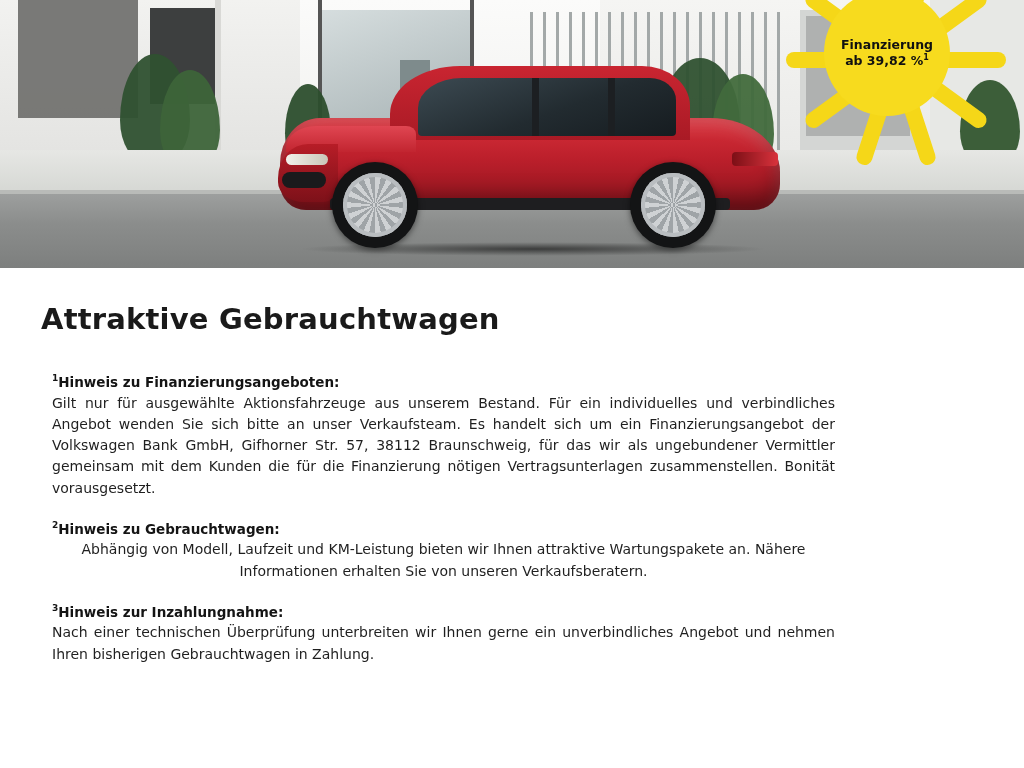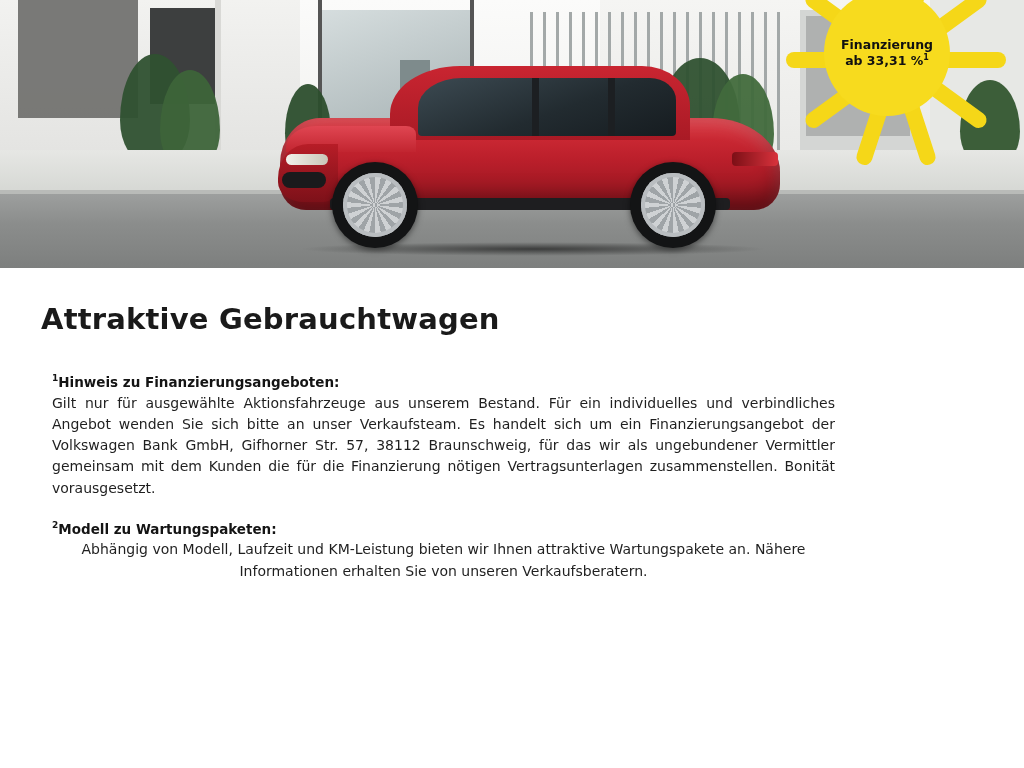--- a/index.html
+++ b/index.html
@@ -433,37 +433,41 @@
       <div class="sun-ray" style="transform:rotate(72deg)"></div>
       <div class="sun-ray" style="transform:rotate(108deg)"></div>
       <div class="sun-ray" style="transform:rotate(144deg)"></div>
       <div class="sun-ray" style="transform:rotate(180deg)"></div>
       <div class="sun-ray" style="transform:rotate(216deg)"></div>
       <div class="sun-ray" style="transform:rotate(252deg)"></div>
       <div class="sun-ray" style="transform:rotate(288deg)"></div>
       <div class="sun-ray" style="transform:rotate(324deg)"></div>
       <div class="sun-core">
         <div class="sun-line1">Finanzierung</div>
-        <div class="sun-line2"><span>ab 33,31 %</span><sup>1</sup></div>
+        <div class="sun-line2"><span>ab 39,82 %</span><sup>1</sup></div>
       </div>
     </div>
   </div>
 
   <div class="content">
     <div class="title">Attraktive Gebrauchtwagen</div>
 
     <div class="body-block">
 
       <div class="sec">
         <div class="sec-head"><sup>1</sup><span>Hinweis zu Finanzierungsangeboten:</span></div>
         <div class="sec-body">Gilt nur für ausgewählte Aktionsfahrzeuge aus unserem Bestand. Für ein individuelles und verbindliches Angebot wenden Sie sich bitte an unser Verkaufsteam. Es handelt sich um ein Finanzierungsangebot der Volkswagen Bank GmbH, Gifhorner Str. 57, 38112 Braunschweig, für das wir als ungebundener Vermittler gemeinsam mit dem Kunden die für die Finanzierung nötigen Vertragsunterlagen zusammenstellen. Bonität vorausgesetzt.</div>
       </div>
 
       <div class="sec">
-        <div class="sec-head"><sup>2</sup><span>Modell zu Wartungspaketen:</span></div>
+        <div class="sec-head"><sup>2</sup><span>Hinweis zu Gebrauchtwagen:</span></div>
         <div class="sec-body left">Abhängig von Modell, Laufzeit und KM-Leistung bieten wir Ihnen attraktive Wartungspakete an. Nähere Informationen erhalten Sie von unseren Verkaufsberatern.</div>
       </div>
 
+      <div class="sec">
+        <div class="sec-head"><sup>3</sup><span>Hinweis zur Inzahlungnahme:</span></div>
+        <div class="sec-body">Nach einer technischen Überprüfung unterbreiten wir Ihnen gerne ein unverbindliches Angebot und nehmen Ihren bisherigen Gebrauchtwagen in Zahlung.</div>
+      </div>
 
     </div>
   </div>
 
 </div>
 
 </body></html>

